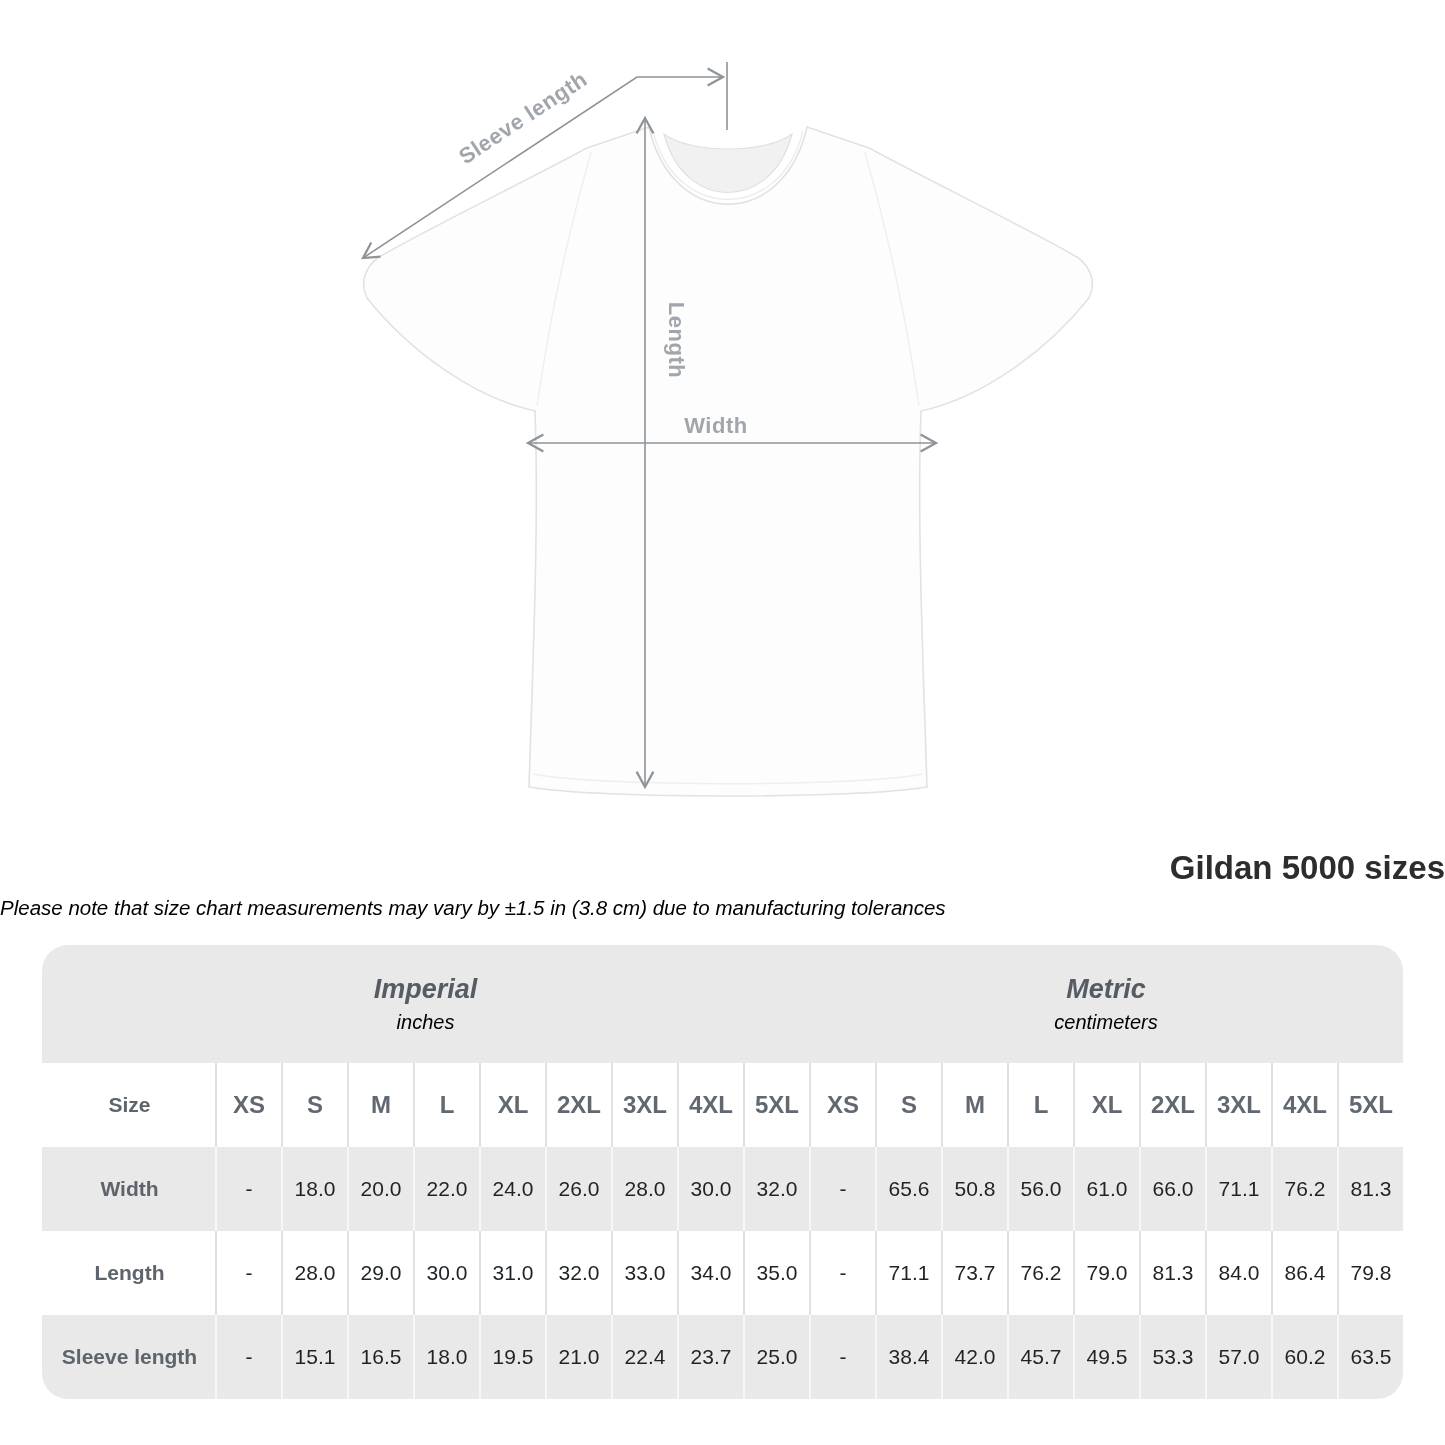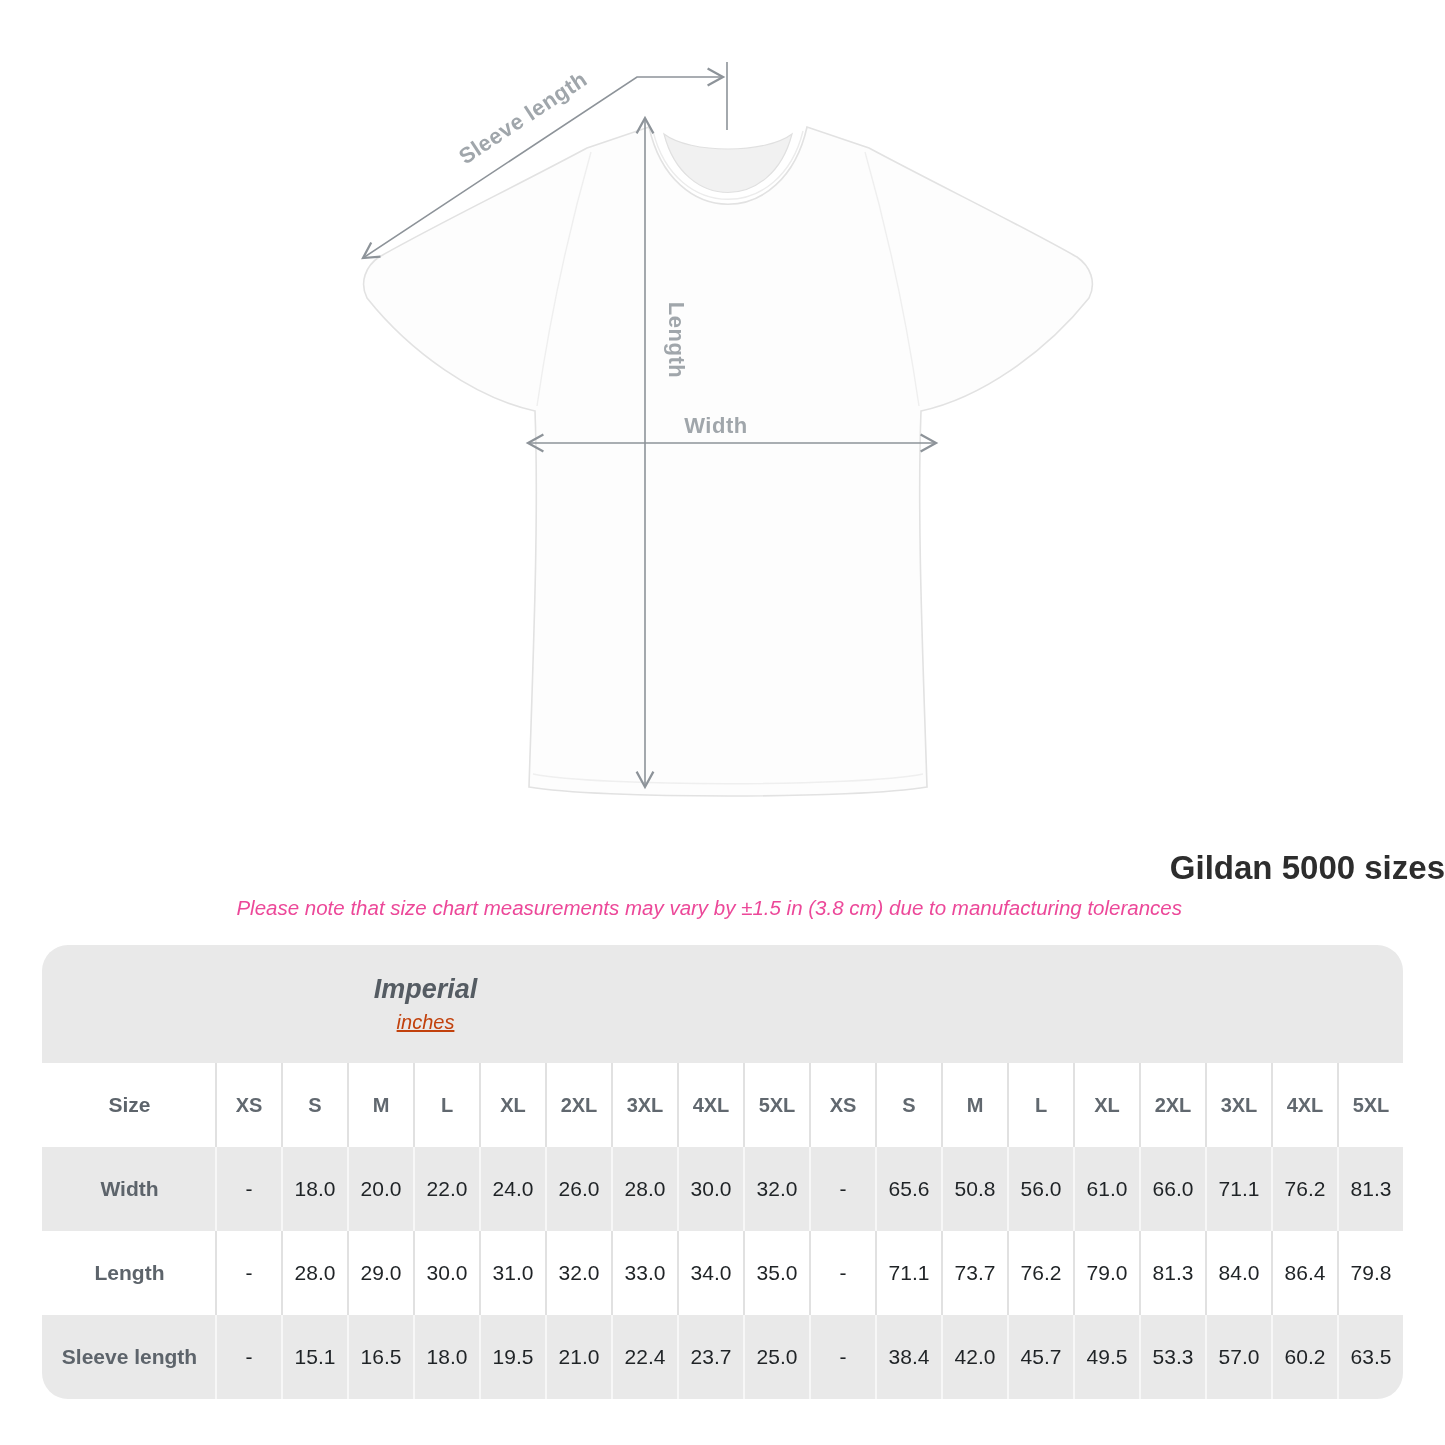--- a/index.html
+++ b/index.html
@@ -12,42 +12,42 @@
   .shirt-body { fill:#fdfdfd; stroke:#e2e2e2; stroke-width:1.6; }
   .collar-open { fill:#f1f1f1; stroke:#e0e0e0; stroke-width:1.2; }
   .stitch { fill:none; stroke:#ececec; stroke-width:1.4; }
   .seam { fill:none; stroke:#efefef; stroke-width:1.4; }
   .dim { stroke:#8d9399; stroke-width:1.6; fill:none; }
   .dim-label { fill:#a0a6ab; font-weight:bold; font-size:22px; letter-spacing:0.5px; }
 
   
   .title { position:absolute; top:849px; left:0; width:1445px; text-align:right;
            font-size:33px; font-weight:bold; color:#2d2d2d; }
-  .note  { position:absolute; top:896px; left:0; width:1182px; text-align:right;
-           font-size:20.5px; font-style:italic; color:#ec4899; }
+  .note  { position:absolute; top:896px; left:0; width:1182px; text-align:left;
+           font-size:20.5px; font-style:italic; color:#000000; }
 
   
   .size-table { position:absolute; left:42px; top:945px; width:1361px; height:454px;
                 border-radius:26px; overflow:hidden; background:#fff; }
   .band { width:1361px; height:118px; background:#e9e9e9; display:flex; }
   .band-sec { display:flex; flex-direction:column; justify-content:center;
               align-items:center; gap:6px; }
   .band-sec.imperial { width:767px; }
   .band-sec.metric   { width:594px; }
   .sec-title { font-size:27px; font-weight:bold; font-style:italic; color:#555c63; }
-  .sec-sub   { font-size:20px; font-style:italic; color:#c2410c;text-decoration:underline; }
+  .sec-sub   { font-size:20px; font-style:italic; color:#000000; }
 
   .grid { display:grid; grid-template-columns:173px repeat(18, 66px);
           grid-auto-rows:84px; width:1361px; }
   .cell { display:flex; align-items:center; justify-content:center;
           border-left:2px solid transparent; }
   .cell.white { background:#ffffff; border-left-color:#e1e1e1; }
   .cell.gray  { background:#e9e9e9; border-left-color:#f7f7f7; }
   .grid .cell:nth-child(19n+1) { border-left-color:transparent;text-align:right; }
-  .cell.head { font-weight:bold; font-size:20px; color:#61686f; }
+  .cell.head { font-weight:bold; font-size:24px; color:#61686f; }
   .cell.lbl  { font-weight:bold; font-size:21px; color:#5d646b; }
   .cell.val  { font-size:21px; color:#1f2326; }
 </style>
 </head>
 <body>
 
 <div class="stage">
 
   <svg class="diagram" viewBox="0 0 1445 850">
     <defs>
@@ -94,20 +94,24 @@
   </svg>
 
   <div class="title">Gildan 5000 sizes</div>
   <div class="note">Please note that size chart measurements may vary by ±1.5 in (3.8 cm) due to manufacturing tolerances</div>
 
   <div class="size-table">
     <div class="band">
       <div class="band-sec imperial">
         <div class="sec-title">Imperial</div>
         <div class="sec-sub">inches</div>
+      </div>
+      <div class="band-sec metric">
+        <div class="sec-title">Metric</div>
+        <div class="sec-sub">centimeters</div>
       </div>
     </div>
     <div class="grid" id="grid">
         <div class="cell lbl white">Size</div>
         <div class="cell head white">XS</div>
         <div class="cell head white">S</div>
         <div class="cell head white">M</div>
         <div class="cell head white">L</div>
         <div class="cell head white">XL</div>
         <div class="cell head white">2XL</div>

